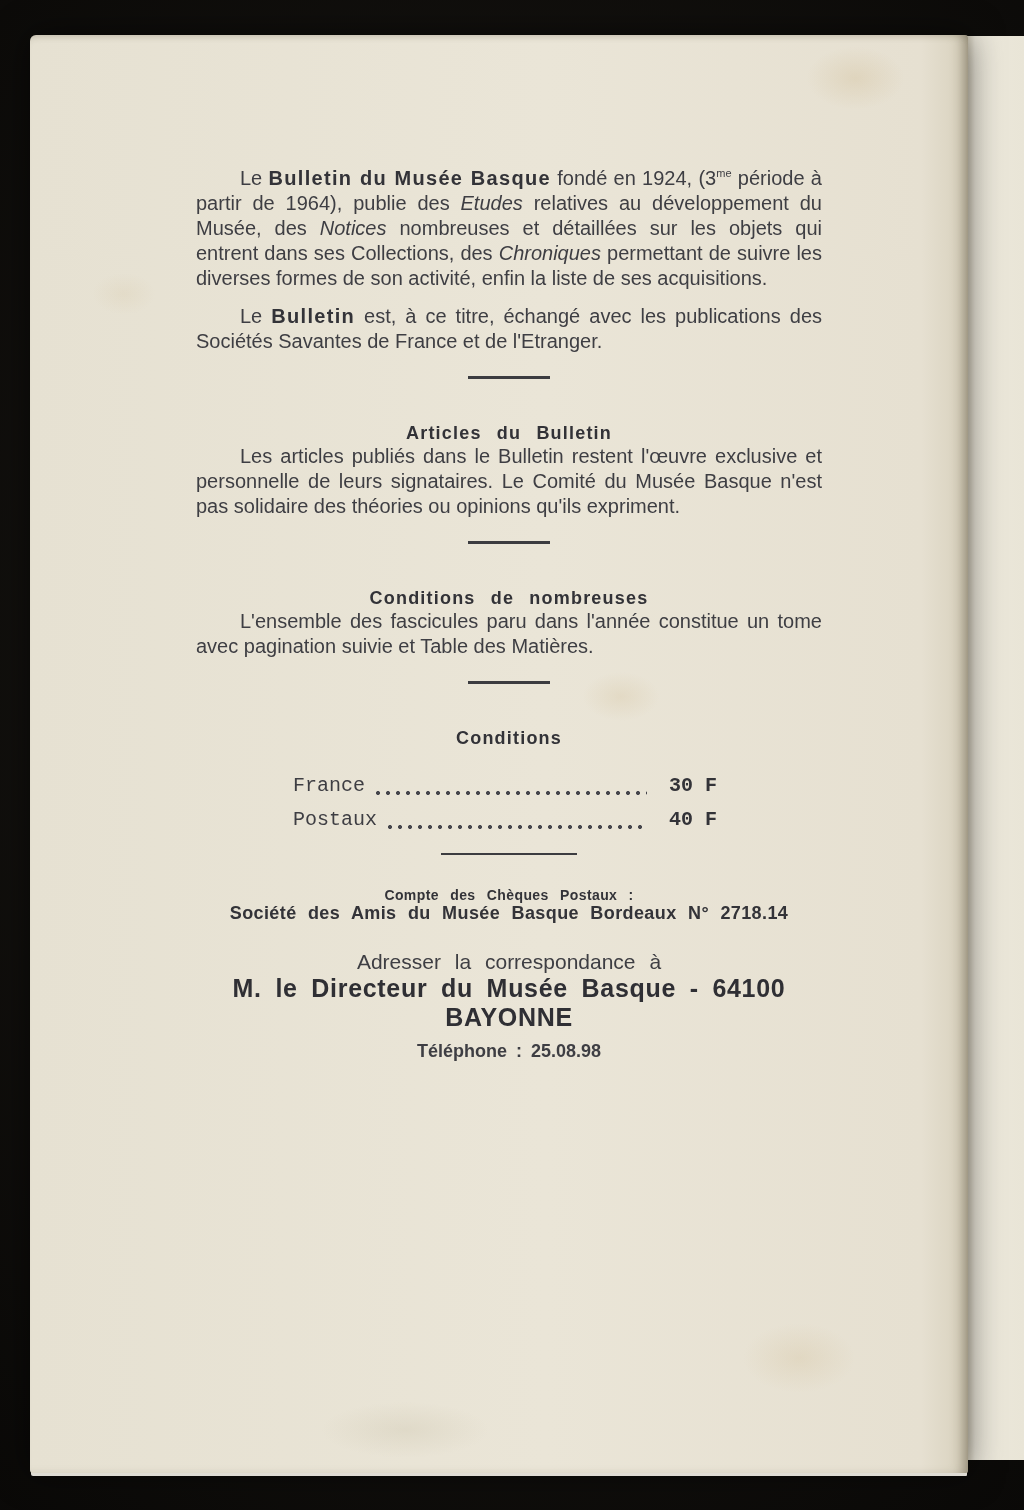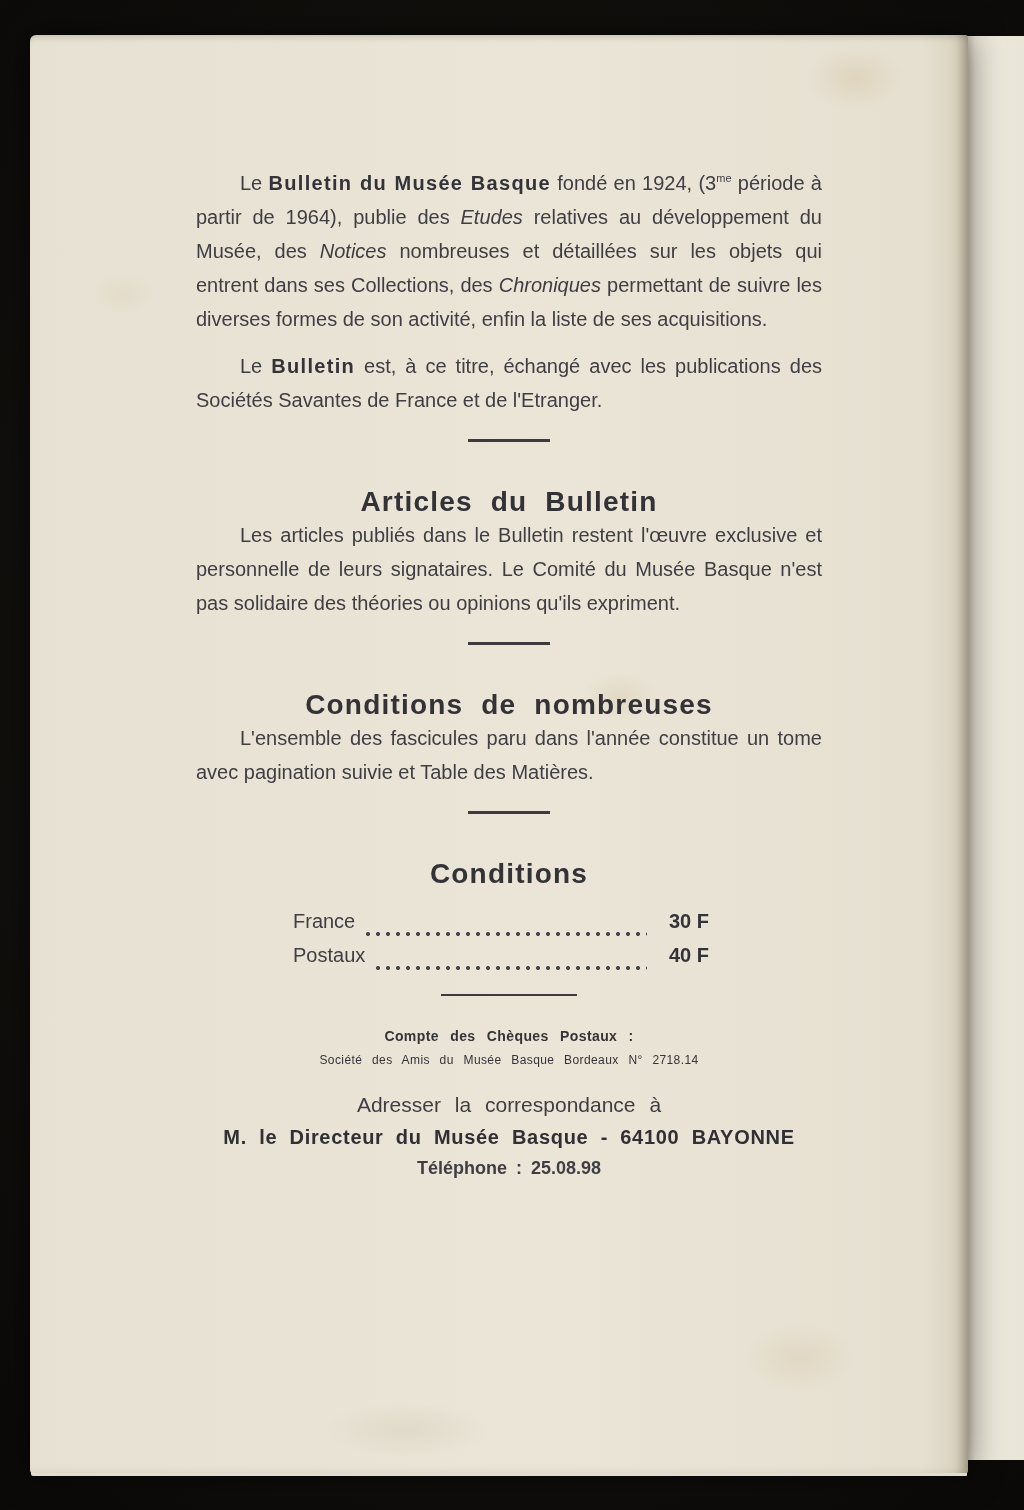--- a/index.html
+++ b/index.html
@@ -30,49 +30,49 @@
       inset 0 6px 10px -8px rgba(70,60,40,0.35),
       0 4px 0 -1px rgba(247,244,235,0.9),
       0 0 34px rgba(0,0,0,0.55);
   }
   .content{
     position:absolute;top:0;left:0;right:0;bottom:0;
     padding:126px 146px 0 166px;
     color:#3e3e43;
   }
   p.body-text{
-    margin:0;font-size:20px;line-height:34px;text-align:justify;
+    margin:0;font-size:20px;line-height:25px;text-align:justify;
     color:#3e3e43;
   }
   p.body-text + p.body-text{margin-top:13px;}
   .indent{text-indent:44px;}
   .b{font-weight:bold;letter-spacing:1.3px;color:#333338;}
   .i{font-style:italic;}
   .sup{font-size:0.55em;vertical-align:super;letter-spacing:0;}
   .divider{height:3px;background:#3c3c40;width:82px;margin:22px auto 0;}
   .divider.thin{height:2px;width:136px;margin-top:16px;}
   h2.section-heading{
-    margin:44px 0 0;font-size:28px;font-weight:bold;text-align:center;
+    margin:44px 0 0;font-size:18px;font-weight:bold;text-align:center;
     letter-spacing:1.2px;word-spacing:9px;color:#323237;
   }
   .section-body{margin-top:18px;}
   .abo{width:432px;margin:20px auto 0;}
-  .abo-row{display:flex;align-items:flex-start;height:34px;font-size:20px;color:#3e3e43;}
+  .abo-row{display:flex;align-items:center;height:34px;font-size:20px;color:#3e3e43;font-family:Liberation Mono, monospace;}
   .abo-label{flex:0 0 auto;}
   .abo-dots{
     flex:1 1 auto;align-self:flex-end;height:10px;margin:0 22px 7px 10px;
     background-image:radial-gradient(circle at 3px 7px,#46464c 1.7px,transparent 2.3px);
     background-size:10px 10px;background-repeat:repeat-x;background-position:0 bottom;
   }
   .abo-price{flex:0 0 56px;font-weight:bold;color:#333338;}
   .footer{text-align:center;}
   .f-cheques1{margin-top:32px;font-size:14px;font-weight:bold;word-spacing:7px;letter-spacing:0.4px;color:#333338;}
-  .f-cheques2{margin-top:9px;font-size:12px;font-weight:normal;word-spacing:6px;letter-spacing:0.4px;color:#333338;}
+  .f-cheques2{font-size:18px;font-weight:bold;word-spacing:6px;letter-spacing:0.4px;color:#333338;}
   .f-addr1{margin-top:26px;font-size:21px;word-spacing:8px;color:#3e3e43;}
-  .f-addr2{margin-top:9px;font-size:20px;font-weight:bold;word-spacing:6px;letter-spacing:0.7px;color:#2f2f34;}
+  .f-addr2{font-size:25px;font-weight:bold;word-spacing:6px;letter-spacing:0.7px;color:#2f2f34;}
   .f-tel{margin-top:9px;font-size:18px;word-spacing:4px;color:#3e3e43;font-weight:bold;}
 </style>
 </head>
 <body>
 
 <div class="page-right"></div>
 
 <div class="page">
   <div class="content">
 

